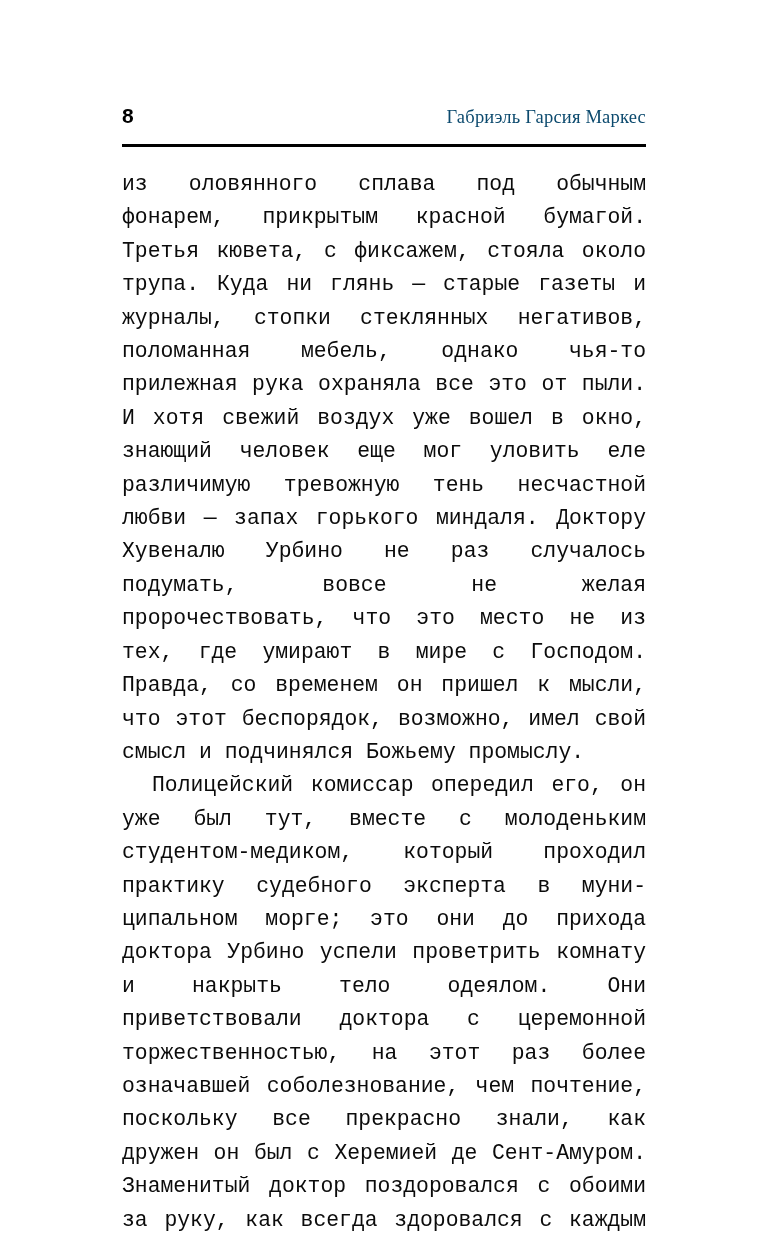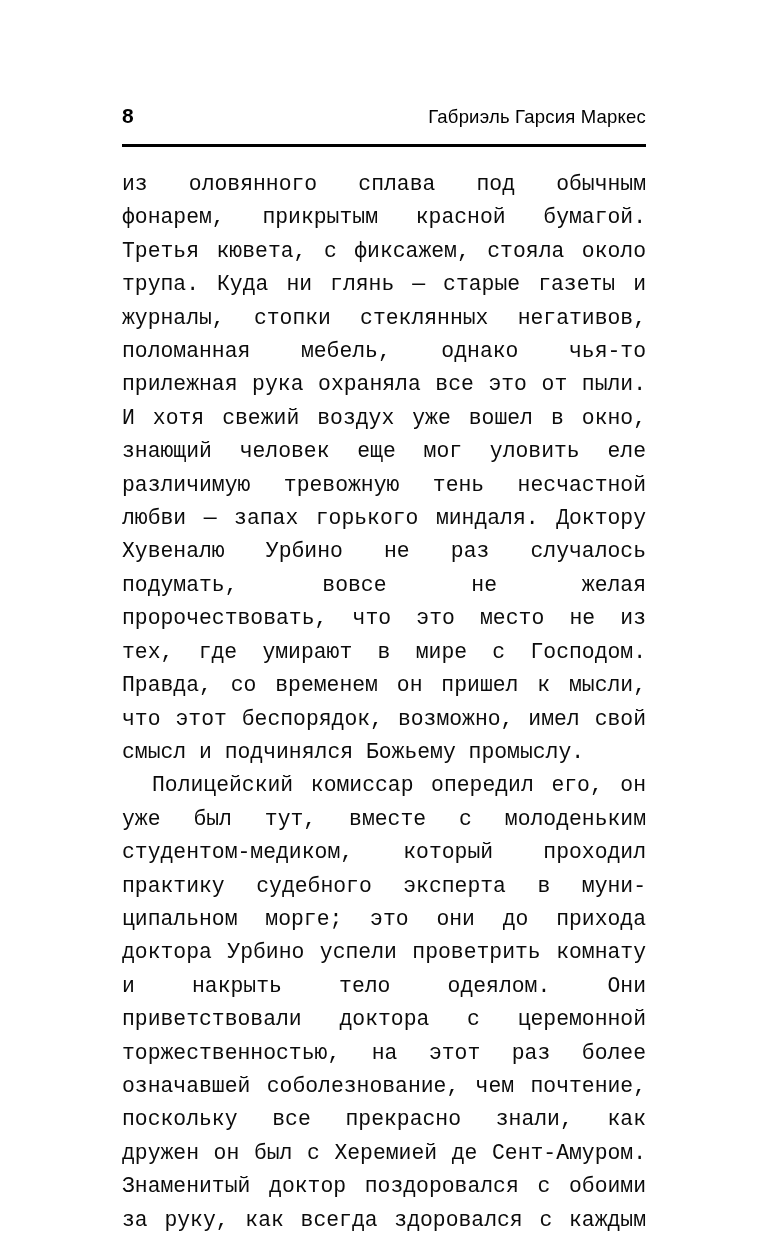--- a/index.html
+++ b/index.html
@@ -31,23 +31,23 @@
     justify-content: space-between;
   }
   .page-number {
     font-family: "Liberation Sans", sans-serif;
     font-weight: bold;
     font-size: 21px;
     color: #000000;
     letter-spacing: 0px;
   }
   .running-title {
-    font-family: Liberation Sans, sans-serif;
+    font-family: Liberation Serif, serif;
     font-size: 18.5px;
-    color: #000000;
+    color: #0c4a6e;
     letter-spacing: 0.2px;
   }
   .rule {
     position: absolute;
     left: 122px;
     right: 122px;
     top: 144px;
     height: 2.5px;
     background: #000000;
   }

